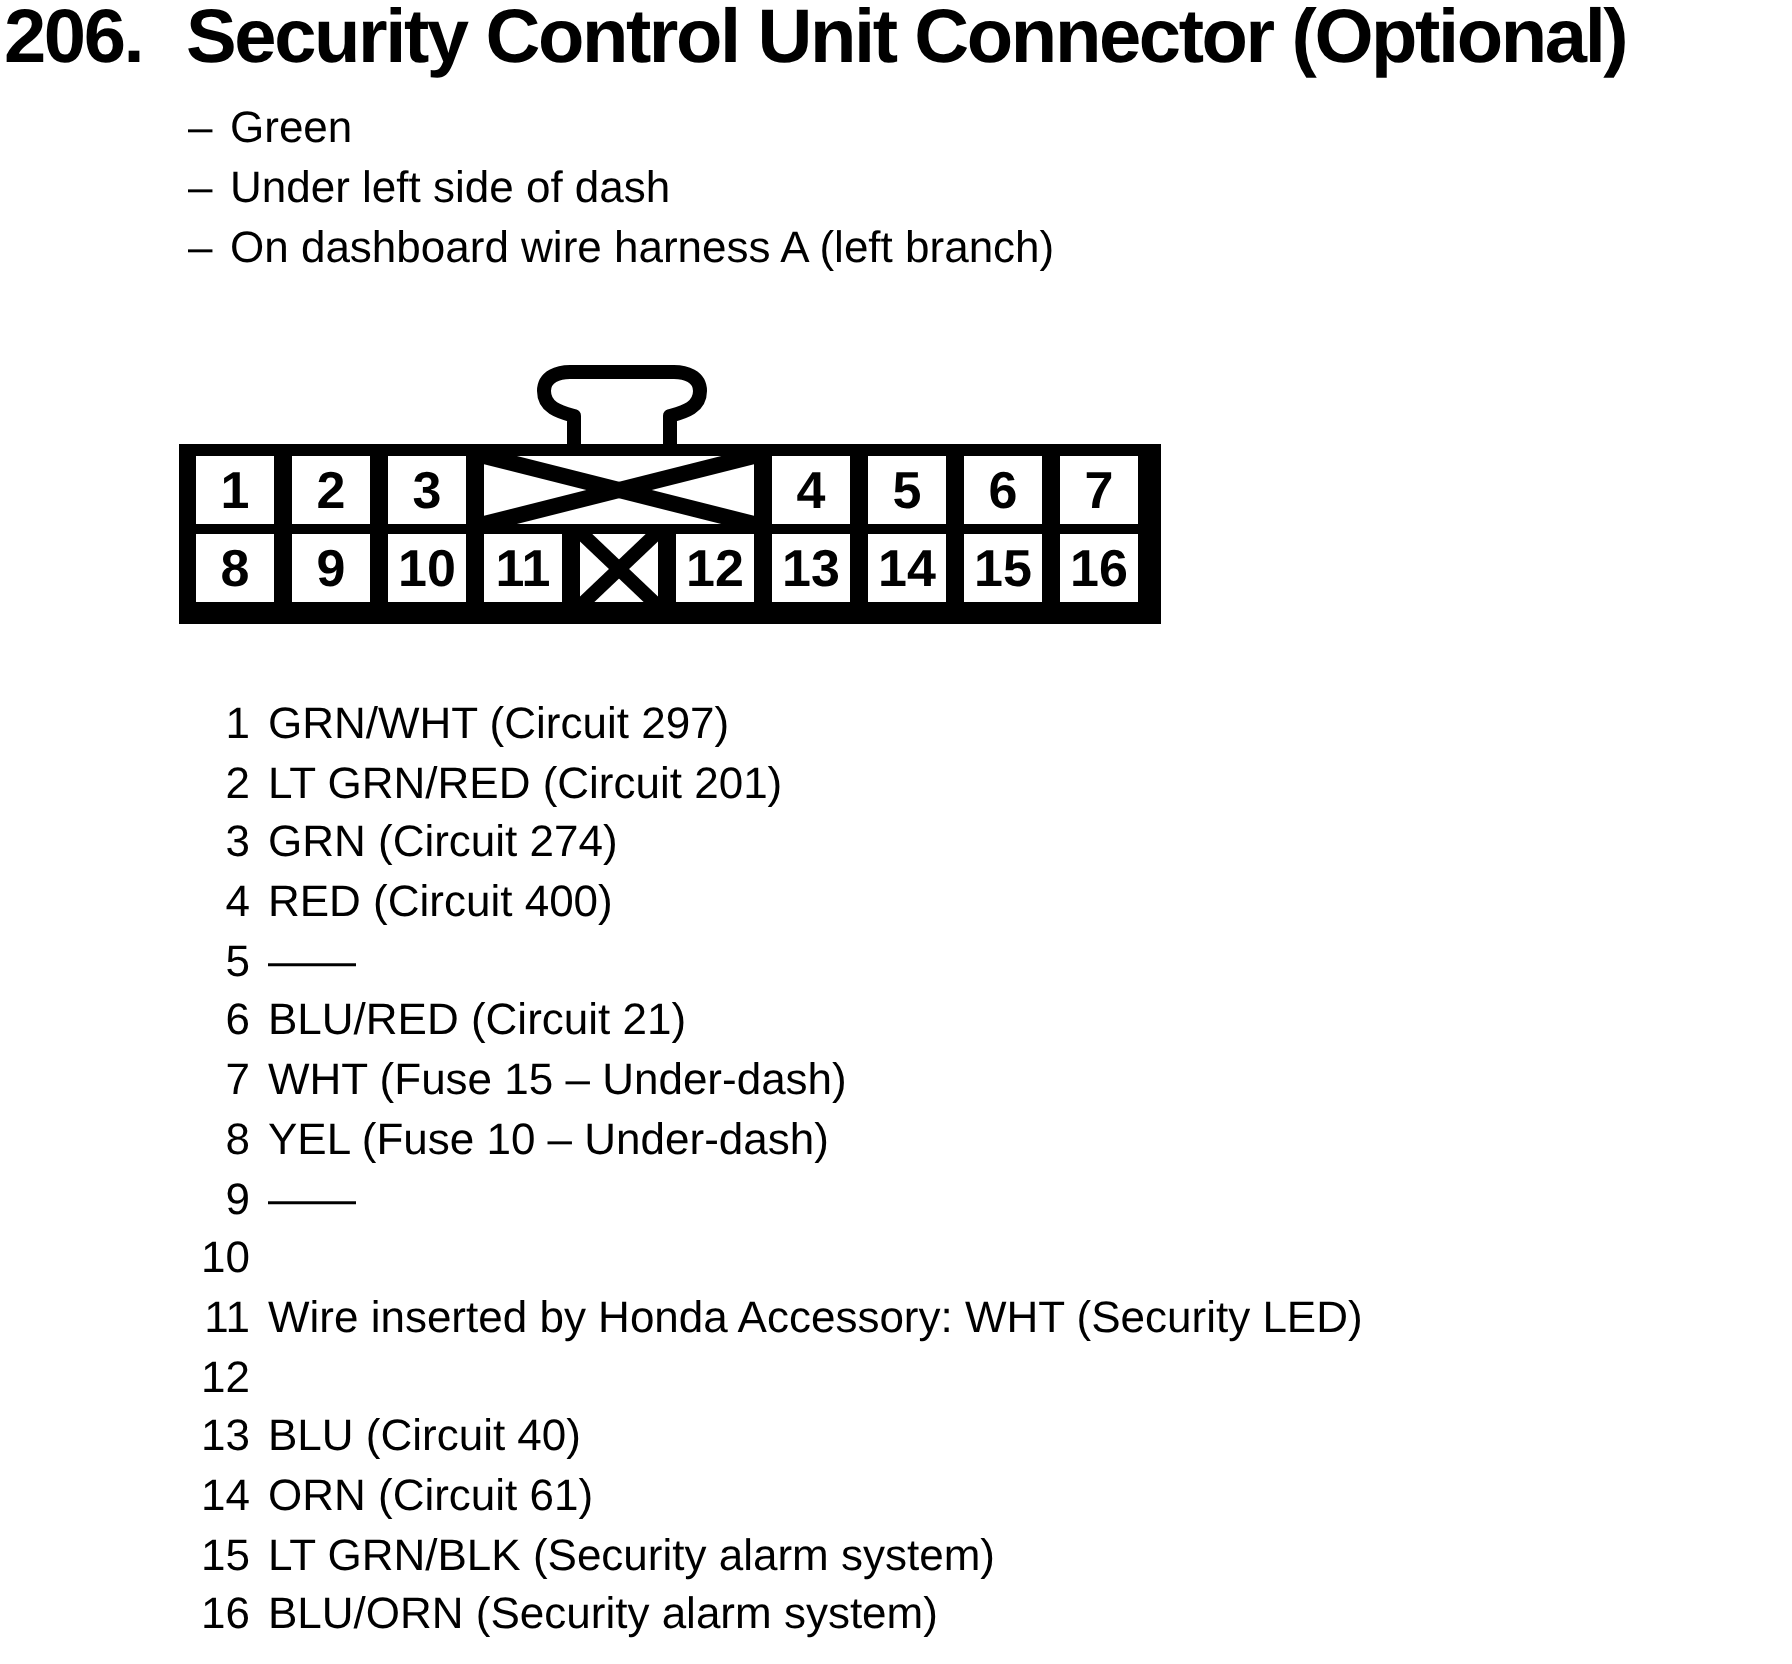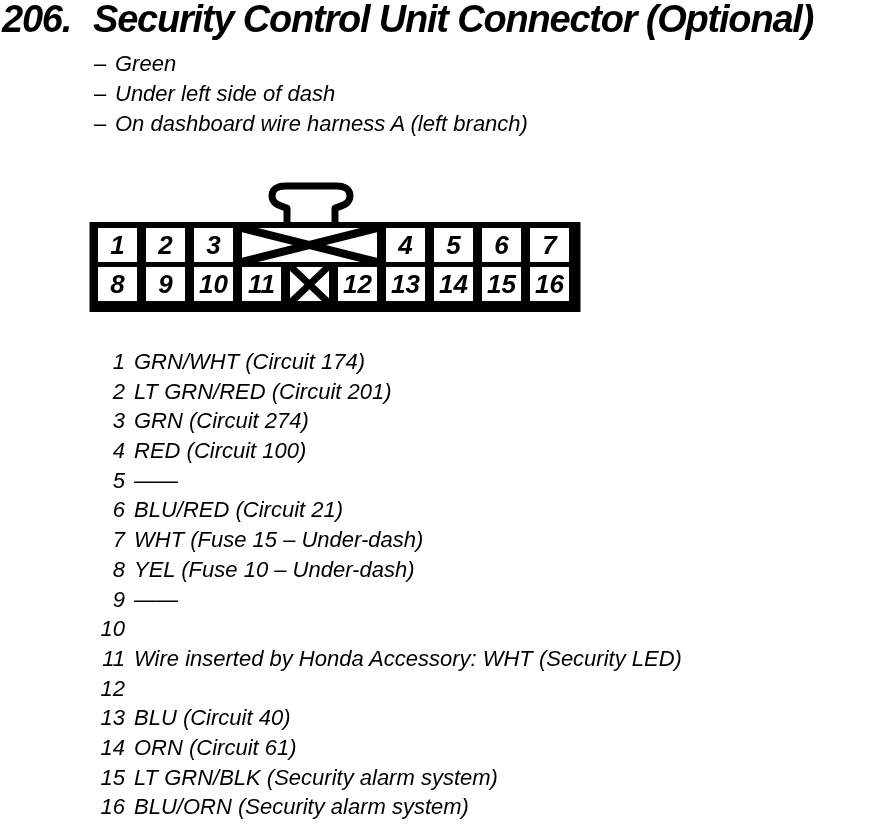--- a/index.html
+++ b/index.html
@@ -6,21 +6,20 @@
   body {
     width: 896px; height: 832px;
     background: #ffffff; color: #000000;
     font-family: "Liberation Sans", sans-serif;
     overflow: hidden;
   }
   #page {
     position: relative;
     width: 896px; height: 824px;
     background: #ffffff;
-    font-style: italic;
   }
   .title-row {
     position: absolute; left: 2px; top: -3px;
     display: flex; align-items: baseline;
     font-weight: bold; font-size: 38px; line-height: 44px;
     letter-spacing: -1.2px; white-space: nowrap;
   }
   .title-num { width: 91px; flex: 0 0 auto; }
   .notes {
     position: absolute; left: 94px; top: 49px;
@@ -125,33 +124,33 @@
       <text class="cell-num" x="320.5" y="113">13</text>
       <text class="cell-num" x="368.5" y="113">14</text>
       <text class="cell-num" x="416.5" y="113">15</text>
       <text class="cell-num" x="464.5" y="113">16</text>
     </svg>
   </div>
 
   <div class="pin-list">
     <div class="pin-row">
         <span class="pin-num">1</span>
-        <span>GRN/WHT (Circuit 174)</span>
+        <span>GRN/WHT (Circuit 297)</span>
       </div>
     <div class="pin-row">
         <span class="pin-num">2</span>
         <span>LT GRN/RED (Circuit 201)</span>
       </div>
     <div class="pin-row">
         <span class="pin-num">3</span>
         <span>GRN (Circuit 274)</span>
       </div>
     <div class="pin-row">
         <span class="pin-num">4</span>
-        <span>RED (Circuit 100)</span>
+        <span>RED (Circuit 400)</span>
       </div>
     <div class="pin-row">
         <span class="pin-num">5</span>
         <span>——</span>
       </div>
     <div class="pin-row">
         <span class="pin-num">6</span>
         <span>BLU/RED (Circuit 21)</span>
       </div>
     <div class="pin-row">

